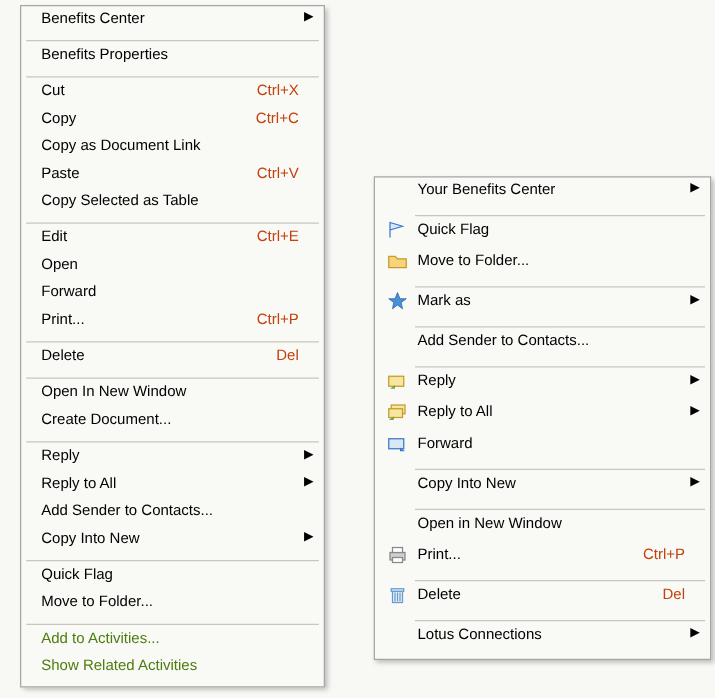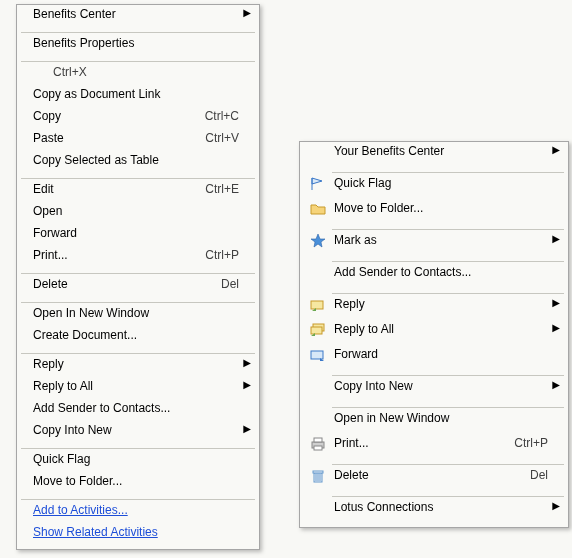--- a/index.html
+++ b/index.html
@@ -55,41 +55,40 @@
     flex: 0 0 4px;
     margin-right: 4px;
   }
   .label {
     flex: 1 1 auto;
   }
   .shortcut {
     flex: 0 0 auto;
     margin-left: 20px;
     margin-right: 14px;
-    color: #404040;
+    color: #c2410c;
   }
   .arrow {
     flex: 0 0 auto;
     width: 10px;
     text-align: right;
     font-size: 10px;
     color: #000;
     margin-right: 2px;
   }
   .sep {
     height: 1px;
     margin: 3px 2px 3px 2px;
     background: #c7c7c0;
   }
   .menu-right .sep {
     margin-left: 30px;
   }
   .disabled {
-    color: #1d4ed8;
-    text-decoration: underline;
+    color: #4d7c0f;
   }
   svg { display: block; }
 </style>
 </head>
 <body>
 
 <div class="menu menu-left">
 
   <div class="item">
     <span class="icon-slot"></span>
@@ -101,30 +100,31 @@
 
   <div class="item">
     <span class="icon-slot"></span>
     <span class="label">Benefits Properties</span>
   </div>
 
   <div class="sep"></div>
 
   <div class="item">
     <span class="icon-slot"></span>
+    <span class="label">Cut</span>
     <span class="shortcut">Ctrl+X</span>
-  </div>
-  <div class="item">
-    <span class="icon-slot"></span>
-    <span class="label">Copy as Document Link</span>
   </div>
   <div class="item">
     <span class="icon-slot"></span>
     <span class="label">Copy</span>
     <span class="shortcut">Ctrl+C</span>
+  </div>
+  <div class="item">
+    <span class="icon-slot"></span>
+    <span class="label">Copy as Document Link</span>
   </div>
   <div class="item">
     <span class="icon-slot"></span>
     <span class="label">Paste</span>
     <span class="shortcut">Ctrl+V</span>
   </div>
   <div class="item">
     <span class="icon-slot"></span>
     <span class="label">Copy Selected as Table</span>
   </div>

